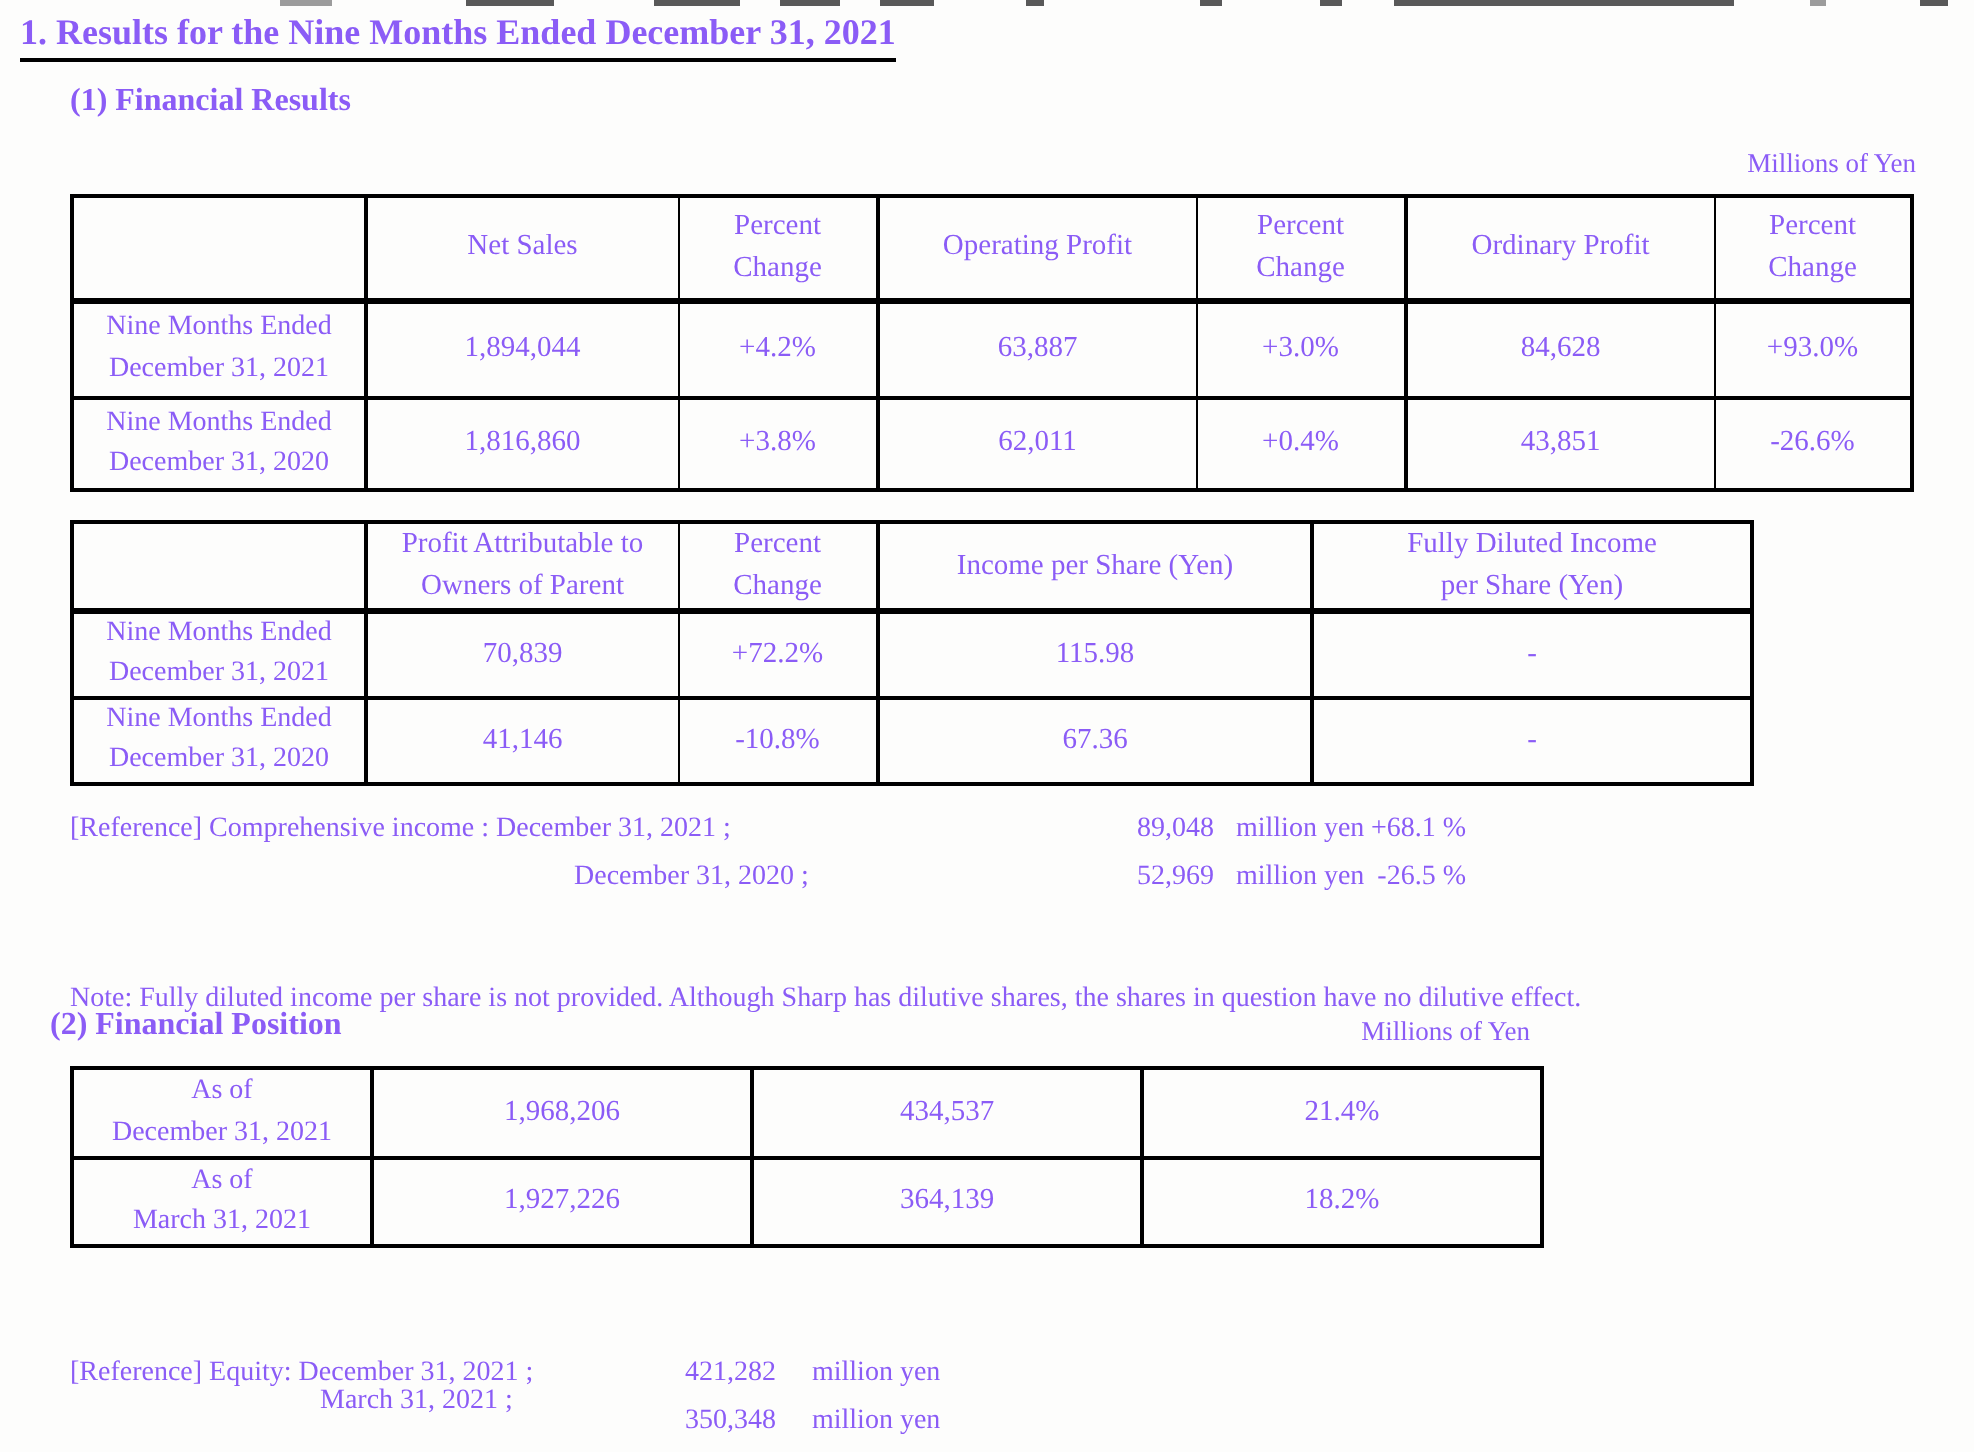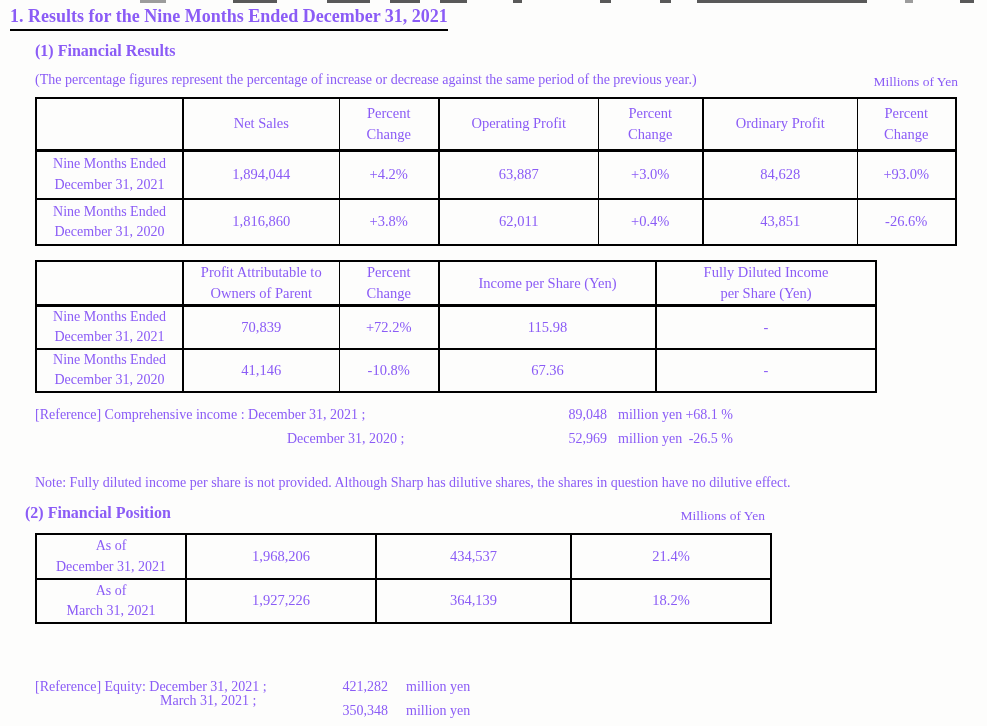--- a/index.html
+++ b/index.html
@@ -81,21 +81,20 @@
     <div class="remnant" style="left:600px;width:11px;"></div>
     <div class="remnant" style="left:660px;width:11px;"></div>
     <div class="remnant" style="left:697px;width:170px;"></div>
     <div class="remnant" style="left:905px;width:8px;opacity:.5;"></div>
     <div class="remnant" style="left:960px;width:14px;"></div>
   </div>
 
   <div class="doc-title">1. Results for the Nine Months Ended December 31, 2021</div>
 
   <div class="sec-heading" style="left:35px;top:42px;">(1) Financial Results</div>
-  <div class="body-text" style="left:35px;top:72px;">(The percentage figures represent the percentage of increase or decrease against the same period of the previous year.)</div>
   <div class="unit-label" style="left:760px;top:74px;width:198px;">Millions of Yen</div>
 
   <table class="fin t1">
     <colgroup>
       <col style="width:147px">
         <col style="width:156px">
         <col style="width:100px">
       <col style="width:159px">
         <col style="width:105px">
         <col style="width:154px">
@@ -178,21 +177,21 @@
   <div class="body-text" style="left:35px;top:407px;">[Reference] Comprehensive income : December 31, 2021 ;</div>
   <div class="rval" style="left:500px;top:407px;width:107px;">89,048</div>
   <div class="body-text" style="left:618px;top:407px;">million yen</div>
   <div class="rval" style="left:645px;top:407px;width:88px;">+68.1 %</div>
 
   <div class="body-text" style="left:287px;top:431px;">December 31, 2020 ;</div>
   <div class="rval" style="left:500px;top:431px;width:107px;">52,969</div>
   <div class="body-text" style="left:618px;top:431px;">million yen</div>
   <div class="rval" style="left:645px;top:431px;width:88px;">-26.5 %</div>
 
-  <div class="body-text" style="left:35px;top:475px;font-family:Liberation Serif, serif;">Note: Fully diluted income per share  is not provided. Although Sharp has dilutive shares, the shares in question have no dilutive effect.</div>
+  <div class="body-text" style="left:35px;top:492px;font-family:Liberation Serif, serif;">Note: Fully diluted income per share  is not provided. Although Sharp has dilutive shares, the shares in question have no dilutive effect.</div>
 
   <div class="sec-heading" style="left:25px;top:504px;">(2) Financial Position</div>
   <div class="unit-label" style="left:567px;top:508px;width:198px;">Millions of Yen</div>
 
   <table class="fin t3">
     <colgroup>
       <col style="width:150px">
         <col style="width:190px">
         <col style="width:195px">
         <col style="width:200px">

